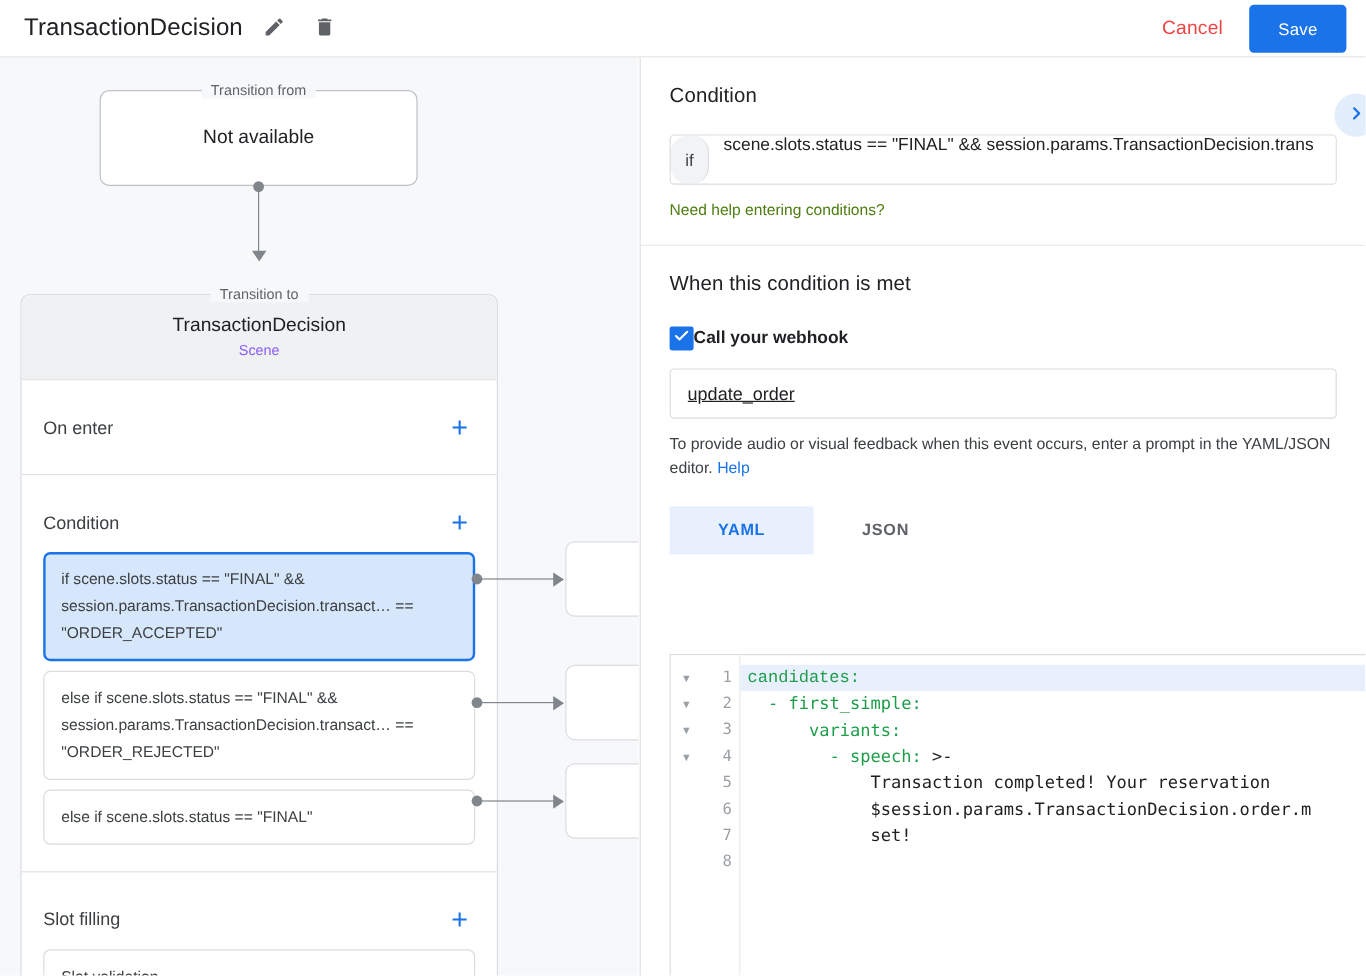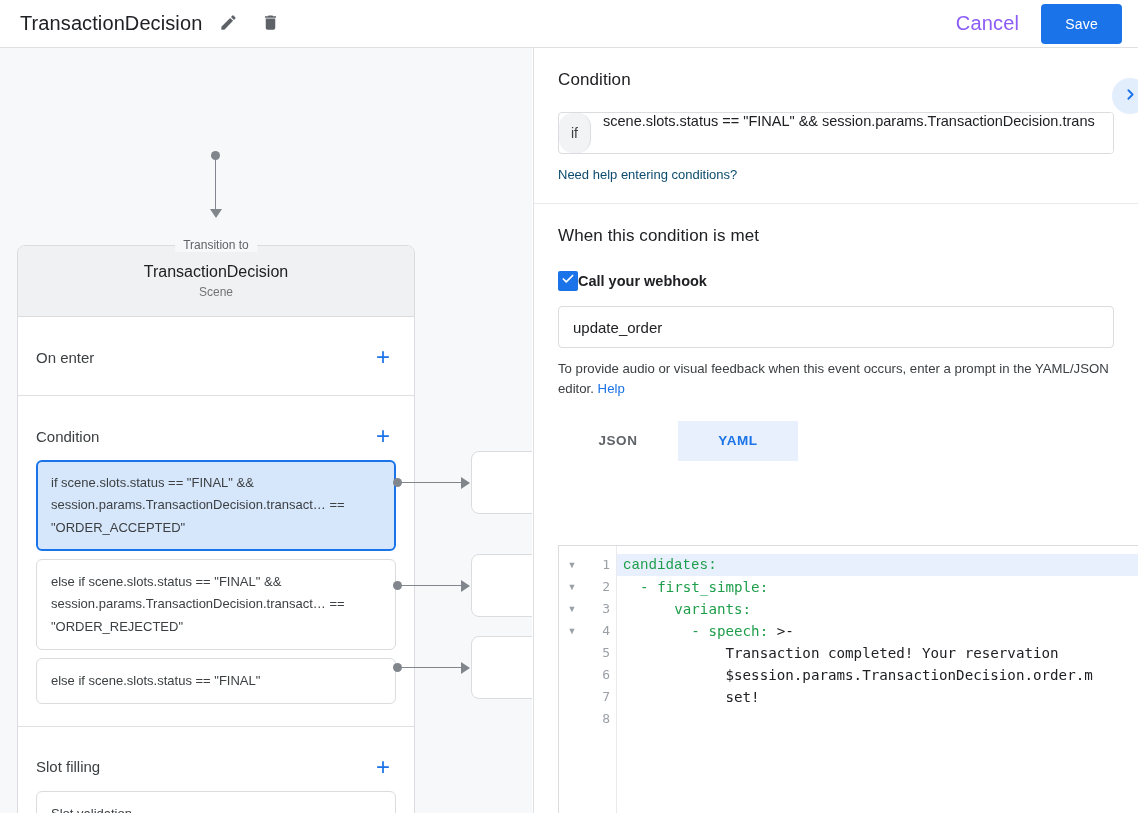--- a/index.html
+++ b/index.html
@@ -23,21 +23,21 @@
     white-space: nowrap;
   }
   .icon-btn {
     width: 32px; height: 32px; margin-left: 10px;
     display: flex; align-items: center; justify-content: center;
     border-radius: 50%; cursor: pointer;
     background: transparent; border: none;
   }
   .topbar-spacer { flex: 1 1 auto; }
   .cancel-btn {
-    font-size: 20px; font-weight: 500; color: #8b5cf6;
+    font-size: 16px; font-weight: 500; color: #ef4444;
     background: transparent; border: none; cursor: pointer;
     padding: 8px 12px; border-radius: 4px; letter-spacing: .2px;
   }
   .save-btn {
     font-size: 14px; font-weight: 500; color: #ffffff;
     background: #1a73e8; border: none; cursor: pointer;
     padding: 0 24px; height: 40px; border-radius: 4px;
     margin-left: 10px; margin-right: 16px; letter-spacing: .2px;
   }
 
@@ -101,21 +101,21 @@
   }
   #transition-to > .group-legend { left: 50%; transform: translateX(-50%); top: -8px; }
   .scene-header {
     height: 71px; background: #eff1f3;
     border-bottom: 1px solid #dadce0;
     border-radius: 8px 8px 0 0;
     display: flex; flex-direction: column;
     align-items: center; justify-content: center; gap: 4px;
   }
   .scene-name { font-size: 16px; color: #202124; }
-  .scene-sub { font-size: 12px; color: #737373; }
+  .scene-sub { font-size: 12px; color: #8b5cf6; }
 
   .section {
     border-bottom: 1px solid #e0e0e0;
     padding: 16px 18px 14px 18px;
   }
   .section:last-child { border-bottom: none; }
   .section-head {
     height: 48px; display: flex; align-items: center;
     justify-content: space-between;
   }
@@ -193,21 +193,21 @@
   }
   .cond-input {
     flex: 1 1 auto; border: none; outline: none;
     font-family: "Liberation Sans", sans-serif;
     font-size: 14.5px; color: #202124;
     padding: 0 12px; background: #ffffff;
     white-space: nowrap; overflow: hidden;
   }
   .help-link {
     display: inline-block; margin-top: 13px;
-    font-size: 13px; color: #0c4a6e; cursor: pointer; text-decoration: none;
+    font-size: 13px; color: #4d7c0f; cursor: pointer; text-decoration: none;
   }
 
   .panel-h2 { font-size: 17px; color: #202124; letter-spacing: .1px; }
 
   .check-row { display: flex; align-items: center; margin-top: 25px; }
   .checkbox {
     width: 20px; height: 20px; border-radius: 2px;
     background: #1a73e8;
     display: flex; align-items: center; justify-content: center;
     cursor: pointer; flex: 0 0 auto;
@@ -224,20 +224,21 @@
   .desc a { color: #1a73e8; }
   .inline-help-underline { color: #1a73e8; text-decoration: underline; cursor: pointer; }
   .inline-help { color: #1a73e8; text-decoration: none; cursor: pointer; }
 
   .text-input {
     margin-top: 15px; width: 100%; height: 42px;
     border: 1px solid #dadce0; border-radius: 4px;
     font-family: "Liberation Sans", sans-serif;
     font-size: 15px; color: #202124; padding: 0 14px;
     outline: none;
+    text-decoration: underline;
   }
 
   .tabs { display: flex; margin-top: 22px; }
   .tab {
     width: 120px; height: 40px;
     display: flex; align-items: center; justify-content: center;
     font-size: 13.5px; font-weight: bold; letter-spacing: .6px;
     color: #5f6368; cursor: pointer; background: transparent;
     border: none;
   }
@@ -303,20 +304,24 @@
   </button>
 
   <div class="topbar-spacer"></div>
 
   <button class="cancel-btn">Cancel</button>
   <button class="save-btn">Save</button>
 </div>
 
 <div class="canvas">
 
+  <div class="group-box" id="transition-from">
+    <div class="group-legend">Transition from</div>
+    <div class="from-label">Not available</div>
+  </div>
 
   <div class="connector-dot dot-top"></div>
   <div class="connector-vert"></div>
   <div class="arrow-head-down"></div>
 
   <div id="transition-to">
     <div class="group-legend">Transition to</div>
 
     <div class="scene-header">
       <div class="scene-name">TransactionDecision</div>
@@ -401,22 +406,22 @@
     <input class="text-input" value="update_order" style="">
 
     
 
     <div class="desc" style="max-width:560px;">
       <span>To provide audio or visual feedback when this event occurs, enter a prompt in the YAML/JSON editor.</span>
       <a class="inline-help">Help</a>
     </div>
 
     <div class="tabs">
+      <button class="tab active">YAML</button>
       <button class="tab">JSON</button>
-      <button class="tab active">YAML</button>
     </div>
   </div>
 
   <button class="expand-btn">
     <span>
       <svg width="17" height="17" viewBox="0 0 24 24" fill="none" stroke="#1a73e8" stroke-width="2.6" stroke-linecap="round" stroke-linejoin="round">
         <polyline points="9 18 15 12 9 6"></polyline>
       </svg>
     </span>
   </button>

